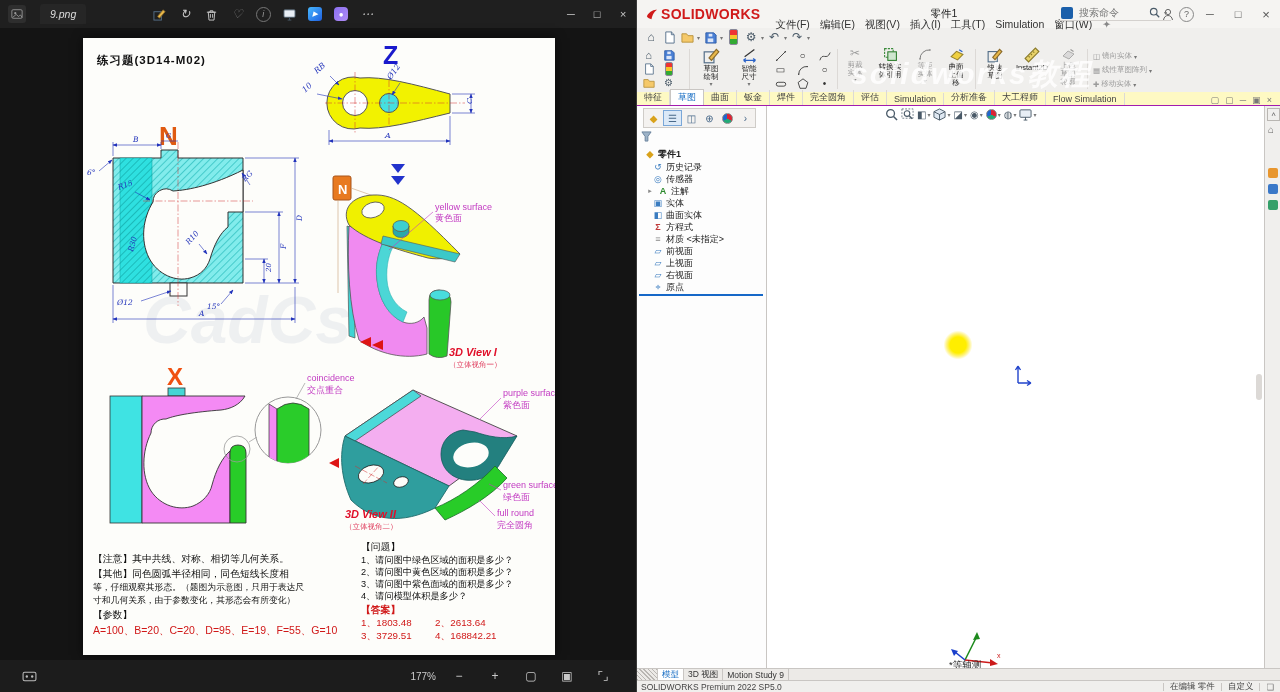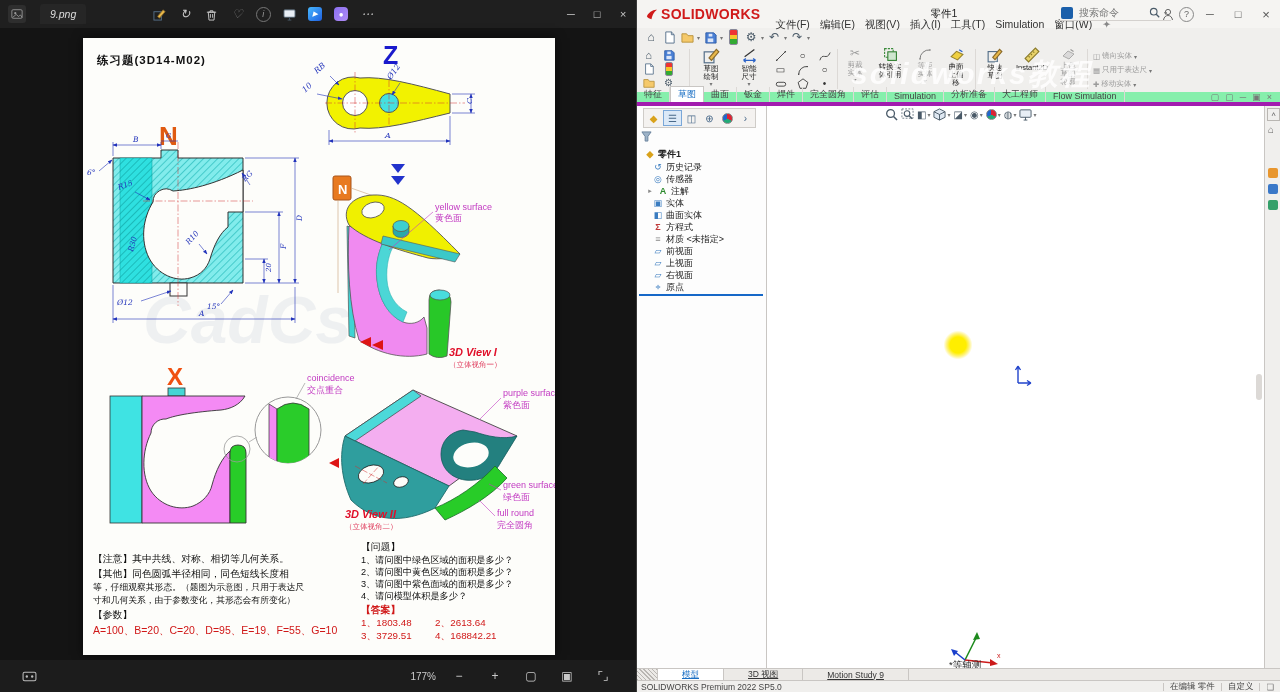--- a/index.html
+++ b/index.html
@@ -30,41 +30,41 @@
   .qi{display:flex;align-items:center;justify-content:center;width:16px;height:16px;color:#4a5a68;font-size:12px;}
   .caret{font-size:6px;color:#777;}
   #ribbon{position:absolute;left:0;top:46px;width:100%;height:46px;border-bottom:1px solid #d8d5d2;}
   .rdiv{position:absolute;top:3px;width:1px;height:40px;background:#dcd9d6;}
   .rbig{position:absolute;top:1px;display:flex;flex-direction:column;align-items:center;font-size:7.5px;line-height:1.08;color:#222;text-align:center;}
   .rbig .lbl{white-space:pre-line;margin-top:1px;}
   .rbig.dis{color:#9b9b9b;}
   .rsm{position:absolute;display:flex;align-items:center;gap:2px;font-size:7.5px;color:#9b9b9b;}
   .tool{position:absolute;width:15px;height:13px;display:flex;align-items:center;justify-content:center;font-size:10px;color:#333;}
   .wm{position:absolute;color:rgba(255,255,255,.82);font-weight:bold;font-style:italic;pointer-events:none;}
-  #tabstrip{position:absolute;left:0;top:92px;width:100%;height:14px;display:flex;align-items:flex-end;font-size:9px;background:#86efac;border-bottom:4px solid #a21caf;box-sizing:border-box;}
+  #tabstrip{position:absolute;left:0;top:92px;width:100%;height:14px;display:flex;align-items:flex-end;font-size:9px;background:#fef9c3;border-bottom:1px solid #a21caf;box-sizing:border-box;}
   .rtab{padding:1px 7px 1px 7px;color:#444;border-right:1px solid #dcd9d6;}
   .rtab.act{background:#fff;color:#1a6fc4;border:1px solid #c9c6c3;border-bottom:none;}
   .winctl2{margin-left:auto;display:flex;gap:6px;color:#777;font-size:9px;padding-right:8px;}
   #main{position:absolute;left:0;top:106px;width:100%;bottom:24px;display:flex;}
   #panel{width:130px;background:#fdfdfd;border-right:1px solid #c9c6c3;position:relative;box-sizing:border-box;}
   .ptabbar{position:absolute;left:6px;top:2px;display:flex;align-items:center;gap:1px;border:1px solid #cfccc8;background:#f4f2f0;padding:1px;}
   .ptabi{width:17px;height:14px;display:flex;align-items:center;justify-content:center;font-size:10px;color:#4a6a8a;}
   .ptabi.act{background:#dce9f7;border:1px solid #7aa7d8;}
   .trow{position:absolute;left:0;display:flex;align-items:center;height:12px;font-size:9px;color:#222;gap:3px;white-space:nowrap;}
   .ti{font-size:9px;width:10px;text-align:center;}
   .rollback{position:absolute;left:2px;width:124px;height:2px;background:#1668c8;}
   #gfx{flex:1;background:#fff;position:relative;}
   .hud{position:absolute;left:118px;top:1px;height:15px;display:flex;align-items:center;gap:3px;color:#4a5a68;font-size:10px;}
   .hudi{display:flex;align-items:center;gap:1px;}
   .pie{width:9px;height:9px;border-radius:50%;background:conic-gradient(#d23 0 33%,#2a7 33% 66%,#26c 66%);border:.5px solid #888;}
   #rstrip{width:16px;background:#f0efed;border-left:1px solid #c9c6c3;position:relative;box-sizing:border-box;}
   .rsicon{position:absolute;left:3px;width:10px;height:10px;border-radius:2px;}
   #dtabs{position:absolute;left:0;bottom:12px;width:100%;height:12px;background:#eceae7;border-top:1px solid #c9c6c3;display:flex;align-items:stretch;font-size:8.5px;color:#333;box-sizing:border-box;}
   .hatchbox{width:20px;background:repeating-linear-gradient(45deg,#b9b6b2 0 1px,transparent 1px 3px);border-right:1px solid #c9c6c3;}
-  .dtab{padding:0 24px;display:flex;align-items:center;border-right:1px solid #c9c6c3;text-decoration:underline;}
+  .dtab{padding:0 4px;display:flex;align-items:center;border-right:1px solid #c9c6c3;}
   .dtab.act{background:#fff;color:#1a6fc4;}
   #sbar{position:absolute;left:0;bottom:0;width:100%;height:12px;background:#f0efed;border-top:1px solid #c9c6c3;display:flex;align-items:center;font-size:8.5px;color:#444;box-sizing:border-box;}
   .ydot{position:absolute;width:30px;height:30px;border-radius:50%;background:radial-gradient(circle,#ffee00 0 38%,rgba(255,230,0,.45) 55%,transparent 68%);}
   .vsep{width:1px;height:8px;background:#c9c6c3;margin:0 6px;}
 </style>
 </head>
 <body>
 
 <svg width="0" height="0" style="position:absolute">
   <defs>
@@ -611,21 +611,21 @@
 轮廓</span>
       </div>
       <div class="rdiv" style="left:450px"></div>
       <div class="rsm" style="left:456px;top:5px">
         <span>◫</span>
           <span>镜向实体</span>
           <span class="caret">▾</span>
       </div>
       <div class="rsm" style="left:456px;top:19px">
         <span>▦</span>
-          <span>只用于表达尺</span>
+          <span>线性草图阵列</span>
           <span class="caret">▾</span>
       </div>
       <div class="rsm" style="left:456px;top:33px">
         <span>✚</span>
           <span>移动实体</span>
           <span class="caret">▾</span>
       </div>
       <div class="wm" style="left:214px;top:8px;font-size:30px;letter-spacing:2px;">solidworks教程</div>
     </div>
 

